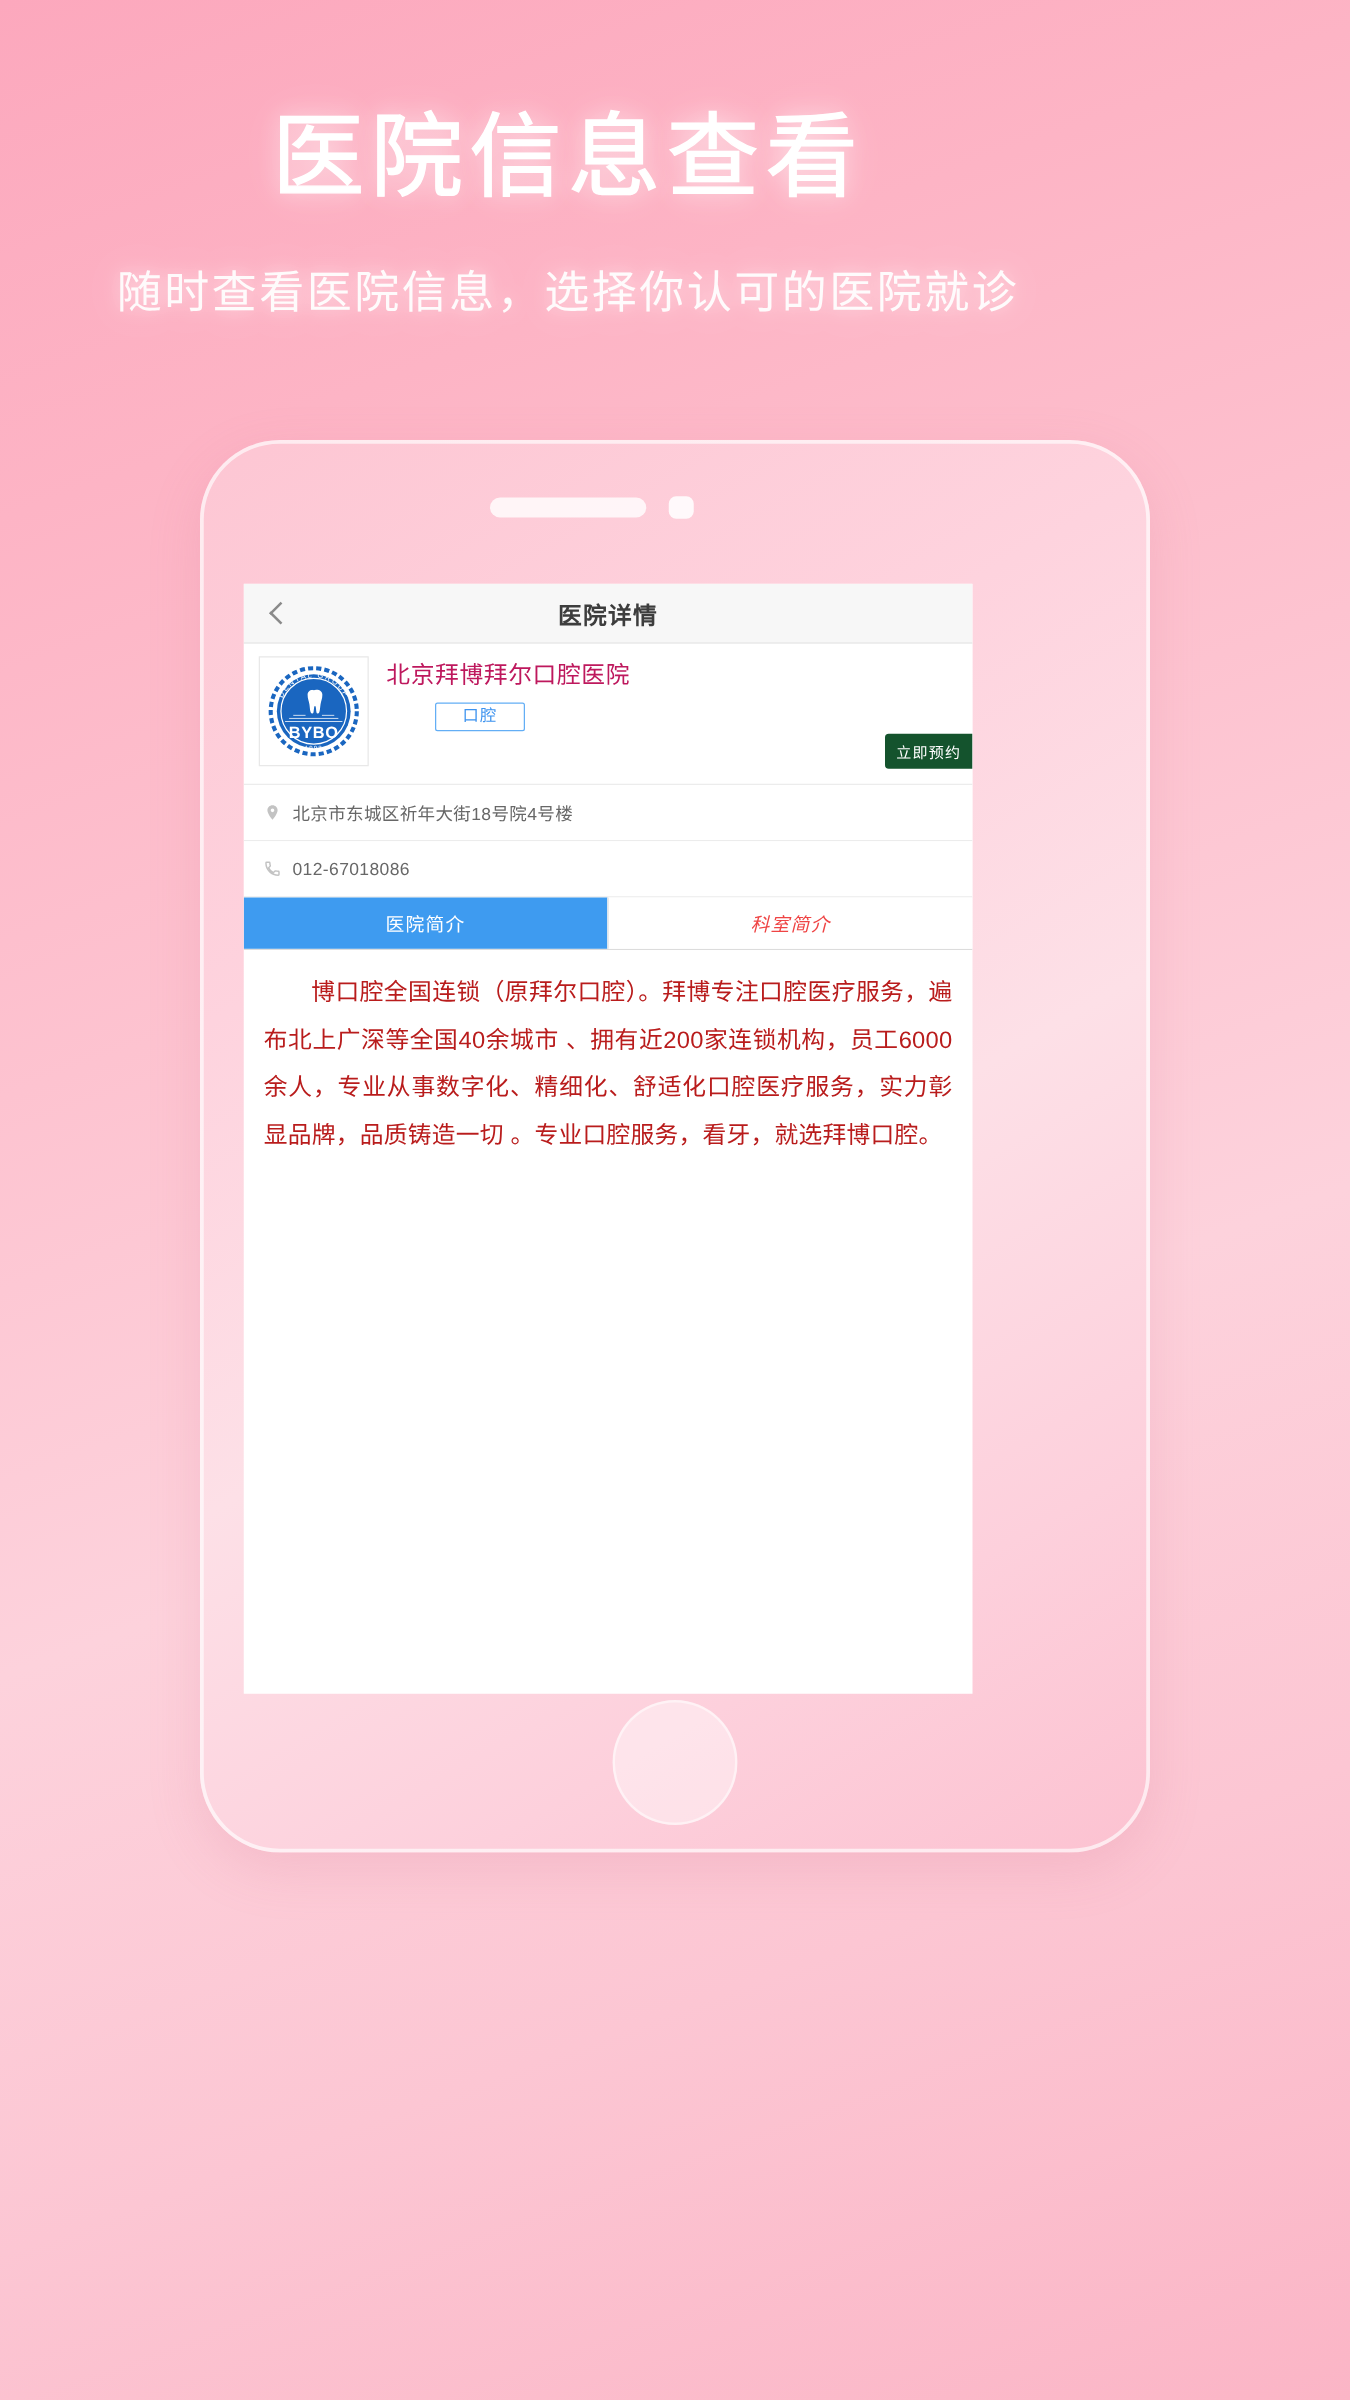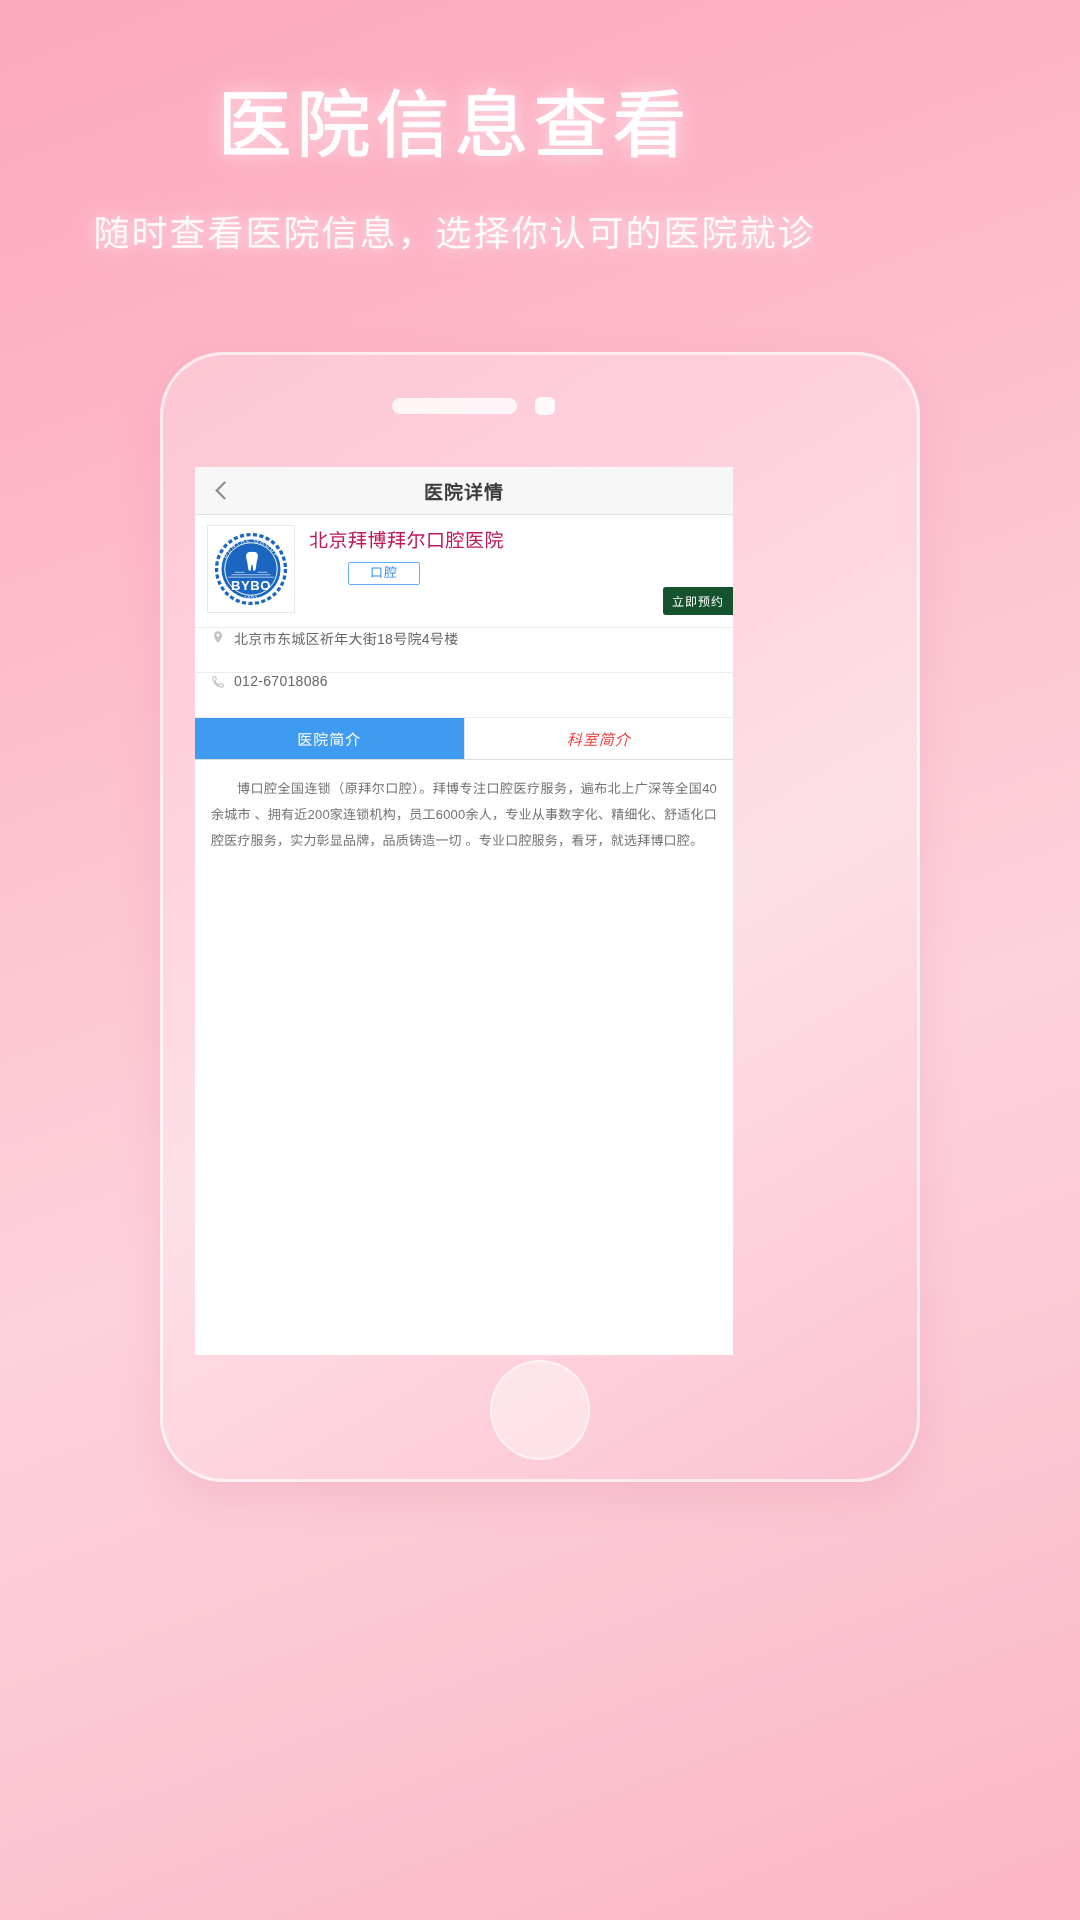--- a/index.html
+++ b/index.html
@@ -41,21 +41,21 @@
     border-radius:6px; background:rgba(255,255,255,.88);
   }
   .home-btn {
     position:absolute; left:330px; top:1008px; width:100px; height:100px;
     border-radius:50%; background:rgba(255,255,255,.42);
     box-shadow:0 0 0 2px rgba(255,255,255,.5) inset;
   }
 
   
   .screen {
-    position:absolute; left:35px; top:115px; width:538px; height:888px;
+    position:absolute; left:35px; top:115px; width:583px; height:888px;
     background:#ffffff; overflow:hidden;
   }
 
   
   .navbar {
     position:relative; height:48px; background:#f7f7f7;
     border-bottom:1px solid #e2e2e2; display:flex; align-items:center;
   }
   .nav-back { width:54px; height:48px; display:flex; align-items:center; justify-content:center; }
   .chev { display:block; width:13px; height:13px; border-left:2px solid #8a8a8a; border-bottom:2px solid #8a8a8a; transform:rotate(45deg); margin-left:4px; }
@@ -75,32 +75,32 @@
     display:inline-block; margin-top:9px; padding:2px 21px 3px;
     border:1px solid #63aef5; color:#3d93ef; font-size:13px; line-height:1.25; letter-spacing:1px; border-radius:2px;margin-left:39px;
   }
   .book-btn {
     position:absolute; right:0; bottom:12px;
     background:#14532d; color:#ffffff; font-size:12px; letter-spacing:1px;
     padding:5px 9px 6px; border:none; border-radius:3px 0 0 3px; cursor:pointer;
   }
 
   
-  .info-row { display:flex; height:45px; padding:0 14px; border-bottom:1px solid #ececec; background:#fff; }
+  .info-row { display:flex; align-items:center; height:45px; padding:0 14px; border-bottom:1px solid #ececec; background:#fff; }
   .info-ico { width:18px; height:18px; margin-right:7px; flex:none; display:flex; align-items:center; justify-content:center; }
   .info-text { font-size:14px; color:#676767; letter-spacing:.3px; }
 
   
   .tabs { display:flex; height:42px; border-bottom:1px solid #dcdcdc;justify-content:flex-end; }
   .tab { flex:1; display:flex; align-items:center; justify-content:center; font-size:15px; letter-spacing:1px; cursor:pointer; }
   .tab.active { background:#3e9bf0; color:#ffffff; font-weight:400; }
   .tab.inactive { background:#ffffff; color:#ef4444; border-left:1px solid #e3e3e3;font-style:italic; }
 
   
-  .desc { padding:16px 16px 0 16px; font-size:13px; line-height:2.0; color:#737373; text-indent:2em; text-align:justify; letter-spacing:.2px; }
+  .desc { padding:16px 16px 0 16px; font-size:19px; line-height:2.0; color:#b91c1c; text-indent:2em; text-align:justify; letter-spacing:.2px; }
 </style>
 </head>
 <body>
 
 <div class="headline-wrap">
   <div class="headline">医院信息查看</div>
   <div class="subheadline">随时查看医院信息，选择你认可的医院就诊</div>
 </div>
 
 <div class="phone">

